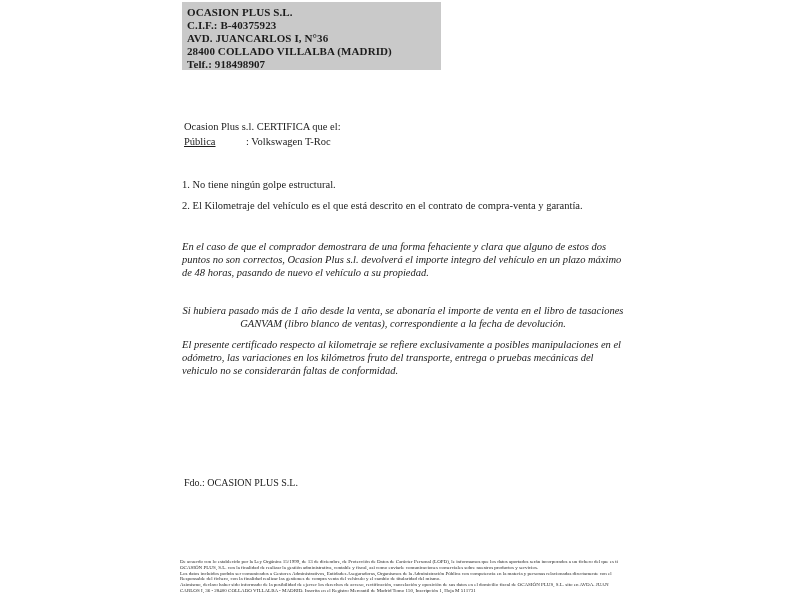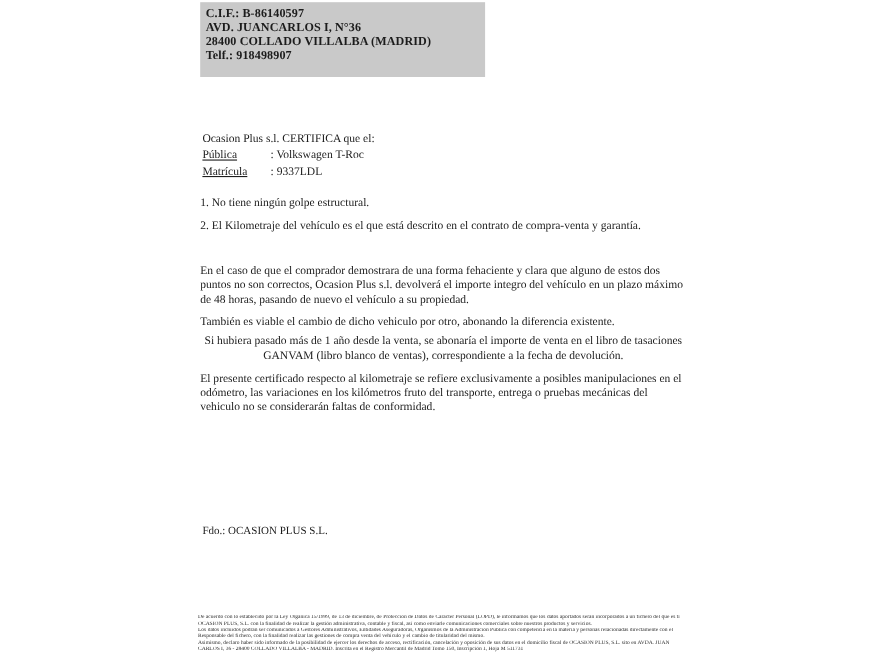--- a/index.html
+++ b/index.html
@@ -32,20 +32,21 @@
   .numbered-item{
     position:absolute;left:182px;width:445px;
     font-size:10.5px;line-height:13px;
   }
   .item-1{top:178px;}
   .item-2{top:199px;}
   .para{
     position:absolute;left:182px;width:442px;
     font-size:10.5px;line-height:13px;
     text-align:left;
+    font-style:italic;
   }
   .para-1{top:240px;}
   .para-2{top:286px;}
   .para-3{top:304px;text-align:center;}
   .para-4{top:338px;}
   .signature{
     position:absolute;left:184px;top:477px;
     font-size:10px;white-space:nowrap;
   }
   .footer{
@@ -54,38 +55,37 @@
     font-family:"Liberation Serif","DejaVu Serif",serif;
   }
   .footer div{white-space:nowrap;overflow:hidden;}
 </style>
 </head>
 <body>
 
 <div class="page">
 
   <div class="header-box">
-    <div>C.I.F.: B-86140597</div>
+    <div>OCASION PLUS S.L.</div>
+    <div>C.I.F.: B-40375923</div>
     <div>AVD. JUANCARLOS I, N°36</div>
     <div>28400 COLLADO VILLALBA (MADRID)</div>
     <div>Telf.: 918498907</div>
   </div>
 
 
   <div class="cert-block">
     <div>Ocasion Plus s.l. CERTIFICA que el:</div>
     <div class="cert-row"><span class="lbl">Pública</span><span>: Volkswagen T-Roc</span></div>
-    <div class="cert-row"><span class="lbl">Matrícula</span><span>: 9337LDL</span></div>
   </div>
 
   <div class="numbered-item item-1">1. No tiene ningún golpe estructural.</div>
   <div class="numbered-item item-2">2. El Kilometraje del vehículo es el que está descrito en el contrato de compra-venta y garantía.</div>
 
   <div class="para para-1">En el caso de que el comprador demostrara de una forma fehaciente y clara que alguno de estos dos puntos no son correctos, Ocasion Plus s.l. devolverá el importe integro del vehículo en un plazo máximo de 48 horas, pasando de nuevo el vehículo a su propiedad.</div>
-  <div class="para para-2">También es viable el cambio de dicho vehiculo por otro, abonando la diferencia existente.</div>
   <div class="para para-3">Si hubiera pasado más de 1 año desde la venta, se abonaría el importe de venta en el libro de tasaciones GANVAM (libro blanco de ventas), correspondiente a la fecha de devolución.</div>
   <div class="para para-4">El presente certificado respecto al kilometraje se refiere exclusivamente a posibles manipulaciones en el odómetro, las variaciones en los kilómetros fruto del transporte, entrega o pruebas mecánicas del vehiculo no se considerarán faltas de conformidad.</div>
 
   <div class="signature">Fdo.: OCASION PLUS S.L.</div>
 
   <div class="footer">
     <div>De acuerdo con lo establecido por la Ley Orgánica 15/1999, de 13 de diciembre, de Protección de Datos de Carácter Personal (LOPD), le informamos que los datos aportados serán incorporados a un fichero del que es titular</div>
     <div>OCASIÓN PLUS, S.L. con la finalidad de realizar la gestión administrativa, contable y fiscal, así como enviarle comunicaciones comerciales sobre nuestros productos y servicios.</div>
     <div>Los datos incluidos podrán ser comunicados a Gestores Administrativos, Entidades Aseguradoras, Organismos de la Administración Pública con competencia en la materia y personas relacionadas directamente con el</div>
     <div>Responsable del fichero, con la finalidad realizar las gestiones de compra venta del vehículo y el cambio de titularidad del mismo.</div>

